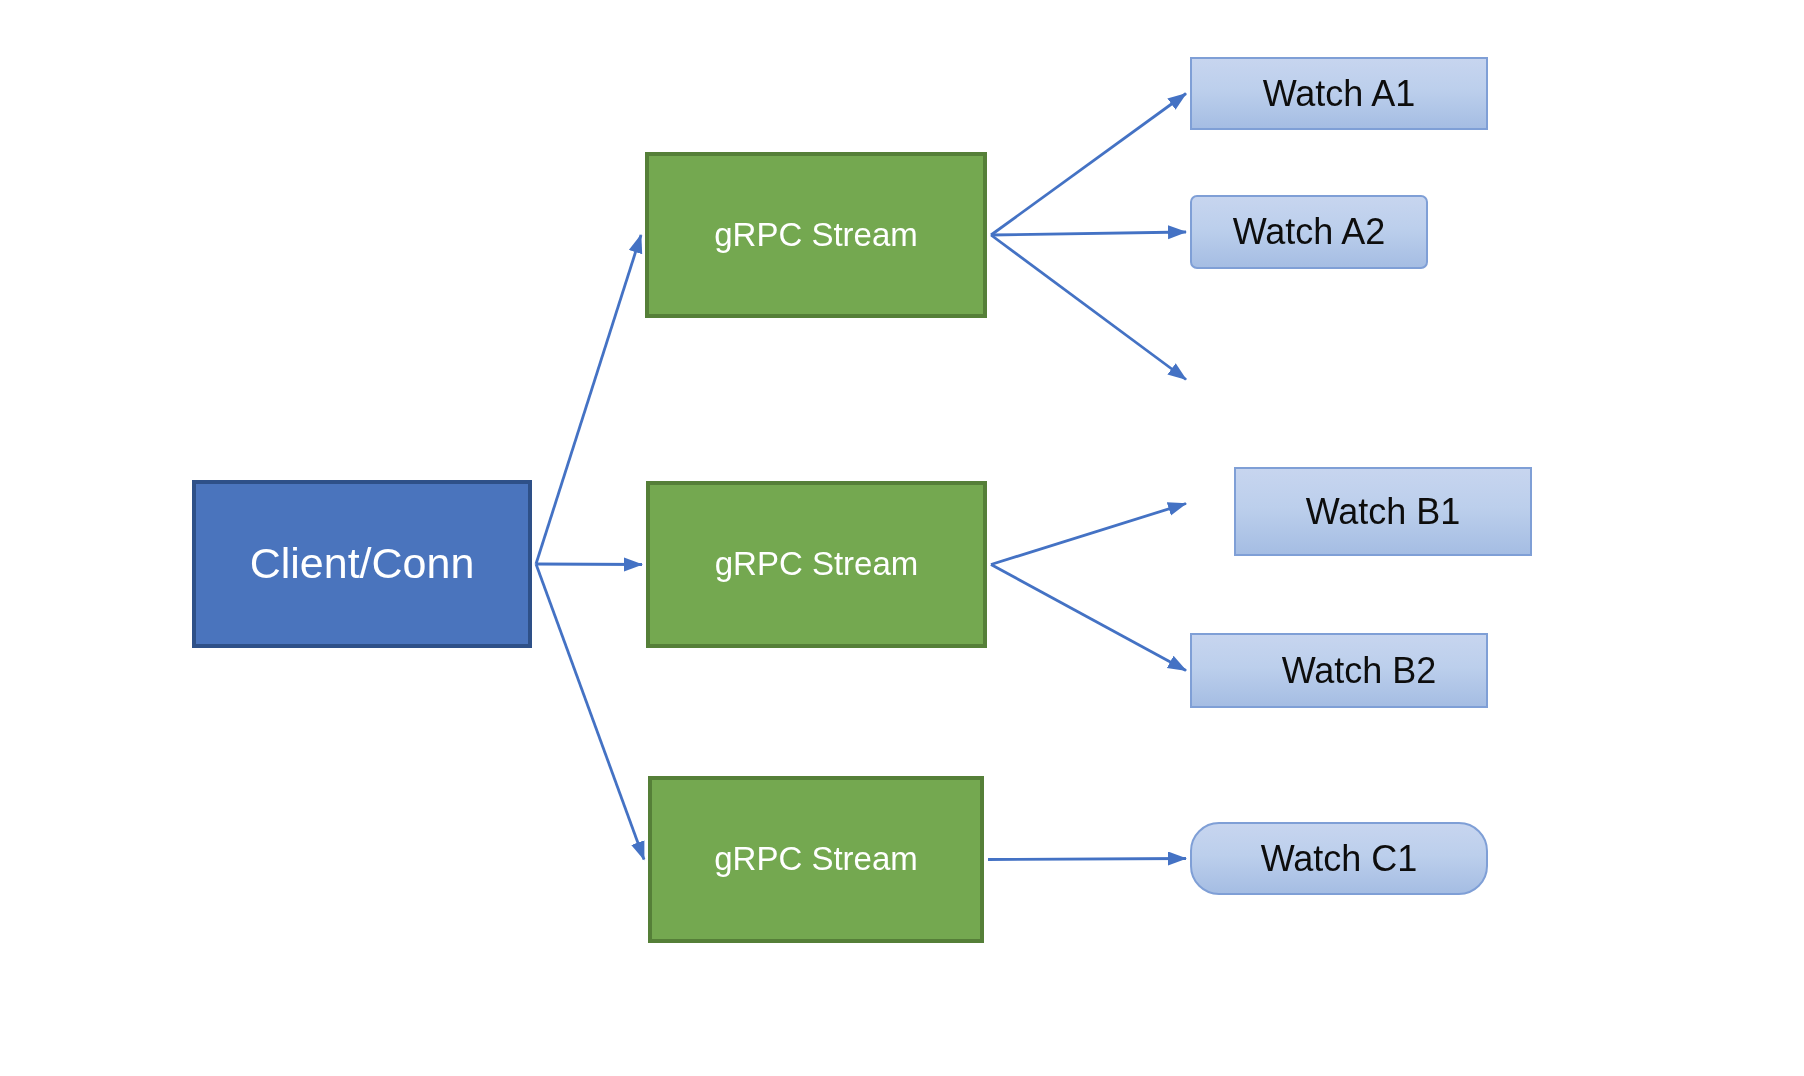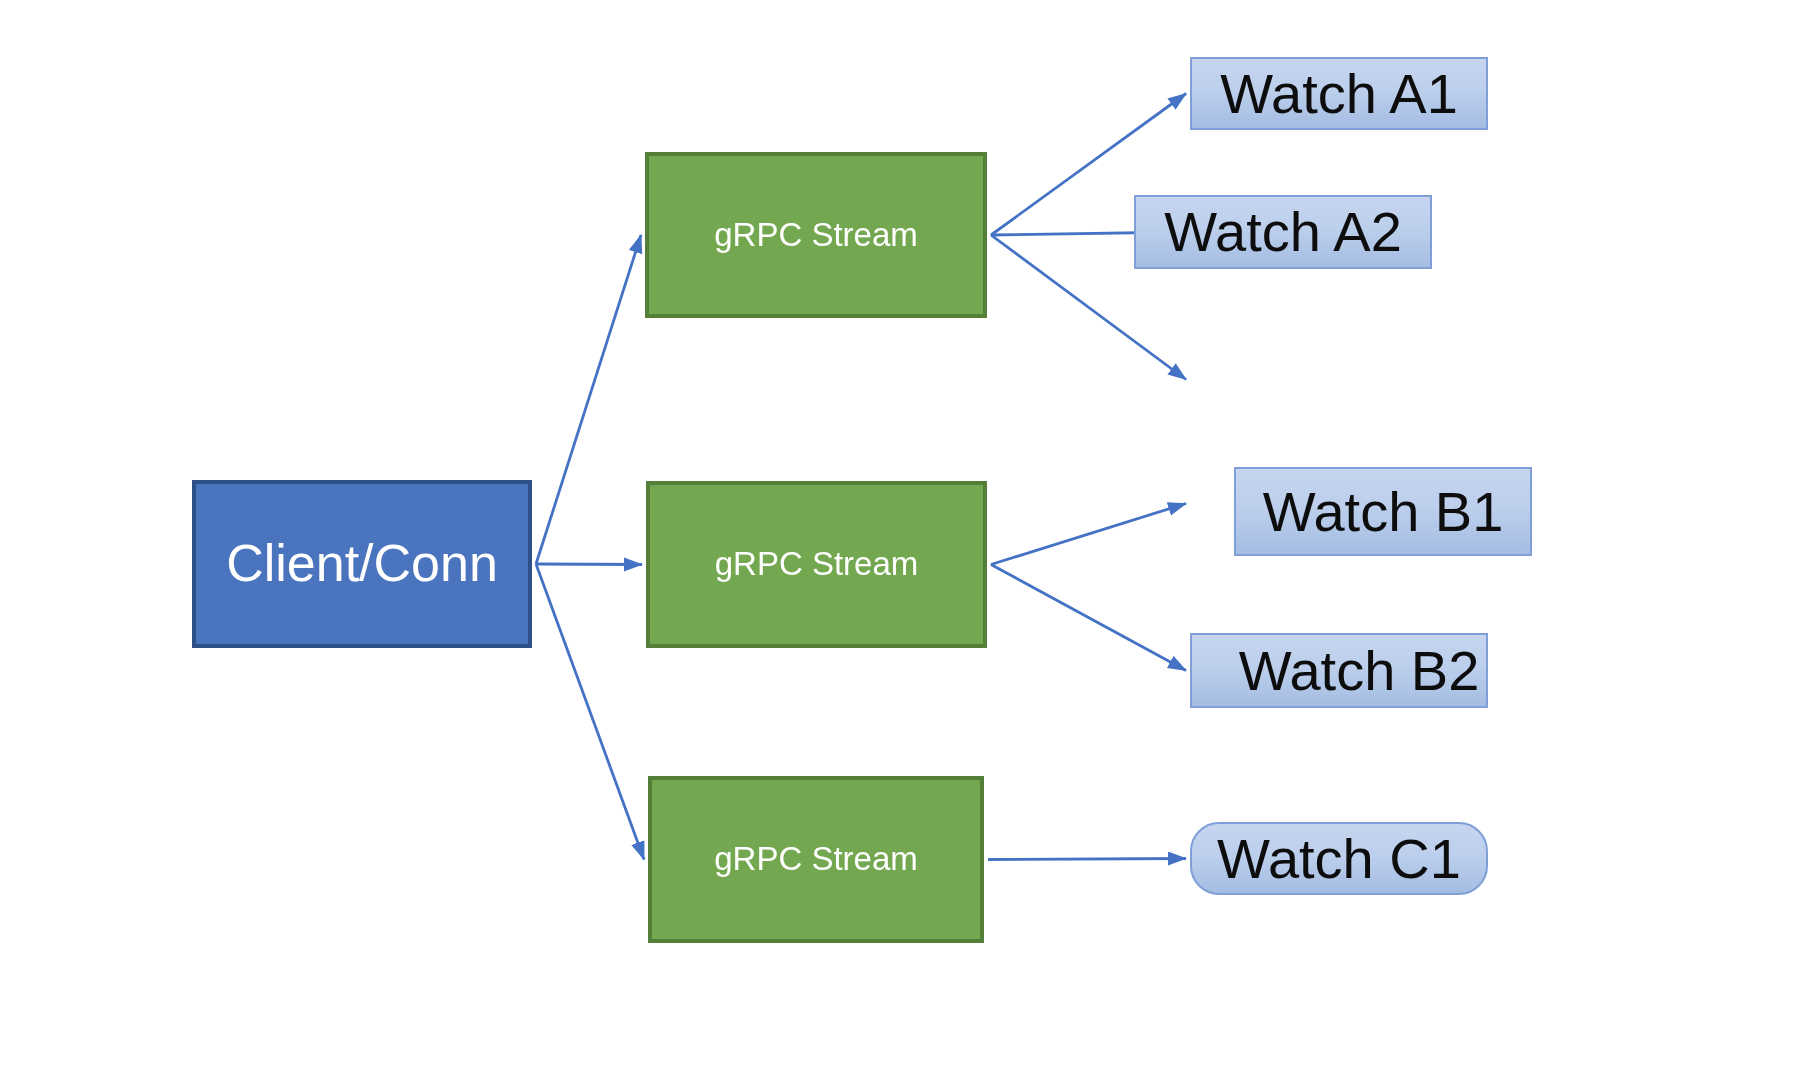--- a/index.html
+++ b/index.html
@@ -16,36 +16,36 @@
     box-sizing:border-box;
     display:flex;align-items:center;justify-content:center;
     text-align:center;
     line-height:1.1;
     user-select:none;
   }
   .node-client{
     background:var(--primary-fill,#4a74bd);
     border:4px solid var(--primary-border,#2e5088);
     color:var(--primary-text,#ffffff);
-    font-size:52px;
+    font-size:43px;
   }
   .node-stream{
     background:var(--stream-fill,#74a850);
     border:4px solid var(--stream-border,#557f38);
     color:var(--stream-text,#ffffff);
     font-size:33px;
   }
   .node-watch{
     background:linear-gradient(180deg,
       var(--watch-fill-top,#c7d5ef) 0%,
       #bccfec 45%,
       var(--watch-fill-bottom,#a5bde3) 100%);
     border:2px solid var(--watch-border,#7f9fd6);
     color:var(--watch-text,#0d0d0d);
-    font-size:56px;
+    font-size:36px;
   }
 </style>
 </head>
 <body>
 
 <div id="canvas">
 
   <svg id="edge-layer" width="1804" height="1076" viewBox="0 0 1804 1076">
     <defs>
       <marker id="arrowhead" markerUnits="userSpaceOnUse" markerWidth="20" markerHeight="16" refX="18" refY="7" orient="auto">
@@ -68,21 +68,21 @@
   <div class="node node-client" style="left:192px;top:480px;width:340px;height:168px;">Client/Conn</div>
 
   <div class="node node-stream" style="left:645px;top:152px;width:342px;height:166px;">gRPC Stream</div>
 
   <div class="node node-stream" style="left:646px;top:481px;width:341px;height:167px;">gRPC Stream</div>
 
   <div class="node node-stream" style="left:648px;top:776px;width:336px;height:167px;">gRPC Stream</div>
 
   <div class="node node-watch" style="left:1190px;top:57px;width:298px;height:73px;">Watch A1</div>
 
-  <div class="node node-watch" style="left:1134px;top:195px;width:298px;height:74px;">Watch A2</div>
+  <div class="node node-watch" style="left:1190px;top:195px;width:238px;height:74px;border-radius:7px;">Watch A2</div>
 
 
   <div class="node node-watch" style="left:1190px;top:467px;width:298px;height:89px;margin-left:44px;">Watch B1</div>
 
   <div class="node node-watch" style="left:1190px;top:633px;width:298px;height:75px;padding-left:40px;">Watch B2</div>
 
   <div class="node node-watch" style="left:1190px;top:822px;width:298px;height:73px;border-radius:29px;">Watch C1</div>
 
 </div>
 

